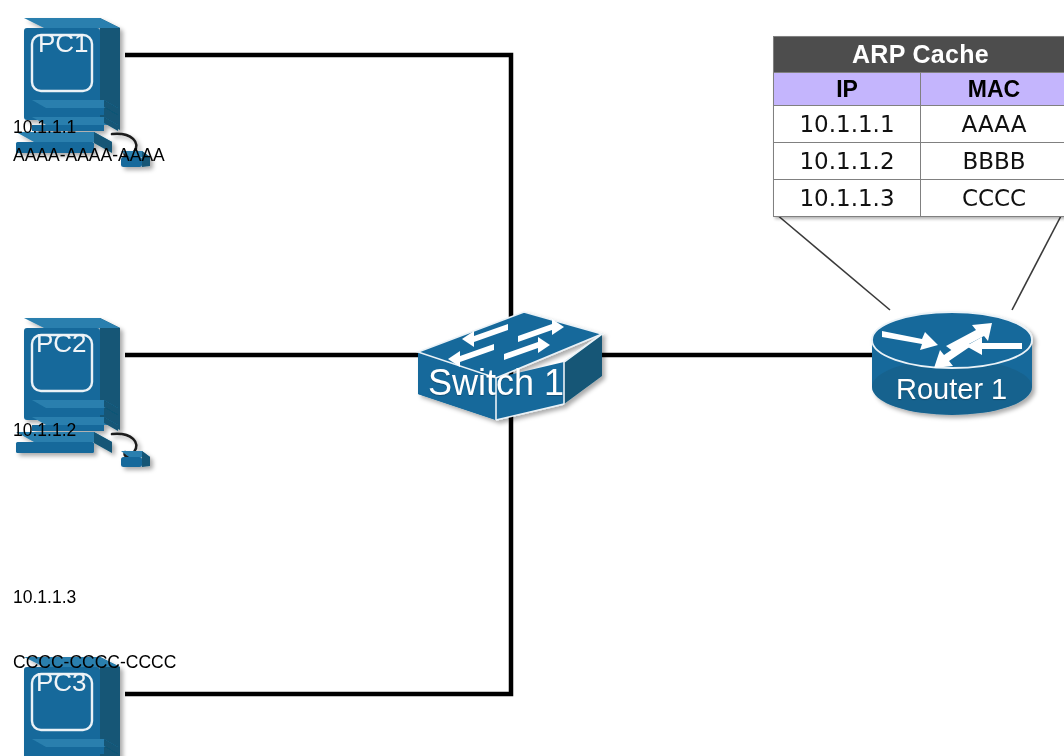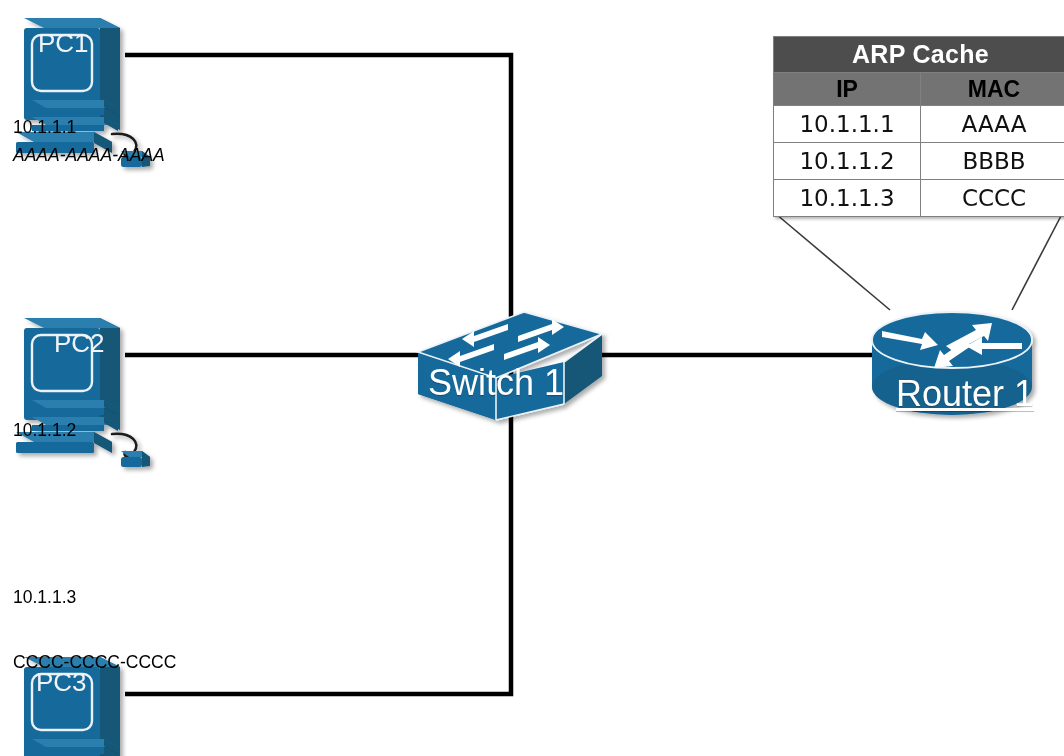--- a/index.html
+++ b/index.html
@@ -10,32 +10,32 @@
 
   .nodetext{position:absolute;color:#000;font-size:17.5px;line-height:23px;white-space:nowrap;}
 
   
   #arp-table{position:absolute;left:773px;top:36px;width:295px;
              border-collapse:collapse;table-layout:fixed;
              box-shadow:2px 2px 3px rgba(0,0,0,.30);background:#fff;}
   #arp-table td,#arp-table th{border:1px solid #808080;padding:0;}
   .arp-title{background:#4D4D4D;color:#fff;font-size:25px;font-weight:bold;
              text-align:center;height:35px;letter-spacing:.3px;}
-  .arp-col{background:#737373;color:#000;font-size:23px;font-weight:bold;
+  .arp-col{background:#c4b5fd;color:#000;font-size:23px;font-weight:bold;
            text-align:center;height:32px;}
   .arp-cell{background:#fff;color:#111;font-size:23px;text-align:center;height:36px;
             font-family:"DejaVu Sans",sans-serif;}
   .col-ip{width:148px;}
   .col-mac{width:146px;}
 
   
   .dev-label{position:absolute;color:#fff;font-weight:normal;white-space:nowrap;
              text-shadow:0 1px 1px rgba(0,0,0,.25);}
   #switch-label{left:428px;top:362px;font-size:36px;}
-  #router-label{left:896px;top:373px;font-size:36px;text-decoration:underline;}
+  #router-label{left:896px;top:373px;font-size:29px;}
   .pc-screen-label{position:absolute;color:#F0F4F7;font-size:26px;white-space:nowrap;}
 </style>
 </head>
 <body>
 
 <div id="stage">
 
   <svg width="1064" height="756" viewBox="0 0 1064 756">
     <defs>
       <filter id="dropsh" x="-30%" y="-30%" width="190%" height="190%">
@@ -146,25 +146,25 @@
 
     <g filter="url(#dropsh)">
         <use href="#switch-icon" x="412" y="306"></use>
       </g>
     <g filter="url(#dropsh)">
         <use href="#router-icon" x="870" y="312"></use>
       </g>
   </svg>
 
   <div class="pc-screen-label" style="left:38px;top:28px;">PC1</div>
-  <div class="pc-screen-label" style="left:36px;top:328px;margin-left:18px;">PC2</div>
+  <div class="pc-screen-label" style="left:36px;top:328px;">PC2</div>
   <div class="pc-screen-label" style="left:36px;top:667px;">PC3</div>
 
   <div class="nodetext" style="left:13px;top:116px;">10.1.1.1</div>
-  <div class="nodetext" style="left:13px;top:144px;font-style:italic;">AAAA-AAAA-AAAA</div>
+  <div class="nodetext" style="left:13px;top:144px;">AAAA-AAAA-AAAA</div>
 
   <div class="nodetext" style="left:13px;top:419px;">10.1.1.2</div>
 
   <div class="nodetext" style="left:13px;top:586px;">10.1.1.3</div>
   <div class="nodetext" style="left:13px;top:614px;margin-top:37px;">CCCC-CCCC-CCCC</div>
 
   <div class="dev-label" id="switch-label">Switch 1</div>
   <div class="dev-label" id="router-label">Router 1</div>
 
   <table id="arp-table">

